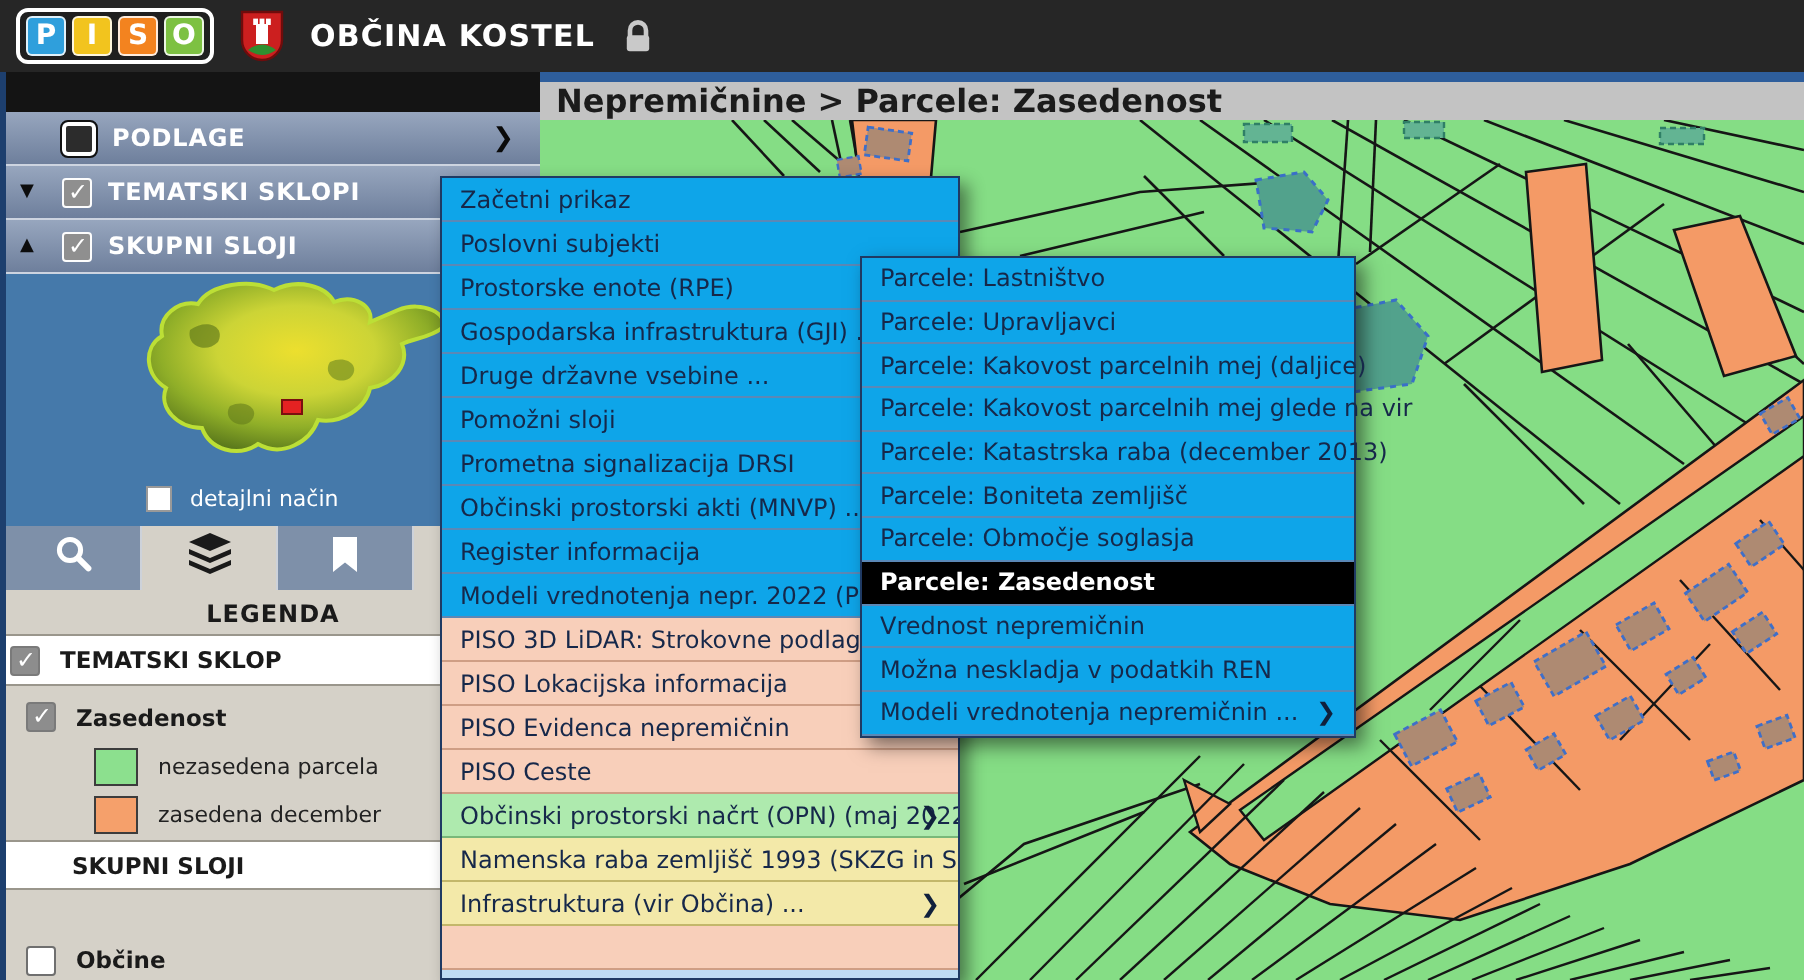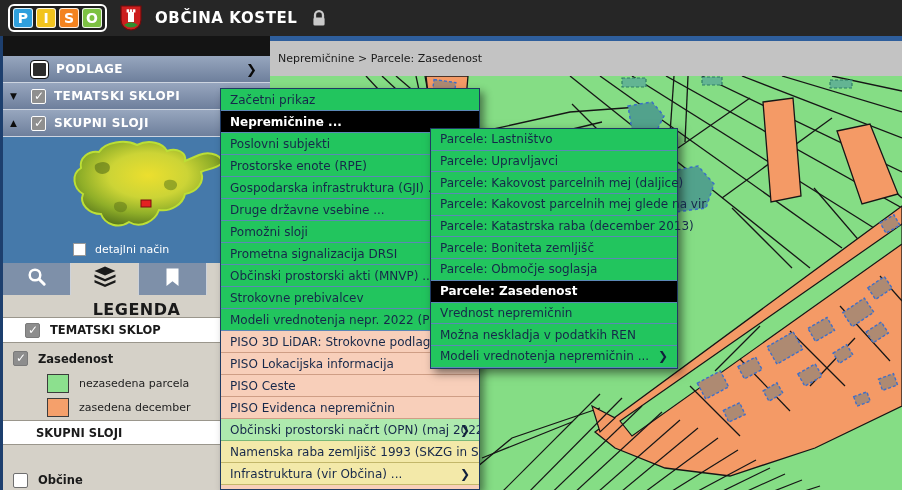--- a/index.html
+++ b/index.html
@@ -39,49 +39,49 @@
   .detail-row { position:absolute; left:70px; bottom:7px; display:flex; align-items:flex-start; gap:9px; }
   .detail-cb { width:13px; height:13px; background:#fff; border:1px solid #999; }
   .detail-label { color:#fff; font-size:11px; }
 
   #tabs { height:32px; display:flex; background:#d5d1c8; }
   .tab { width:68px; height:32px; background:#7e90a9; border-right:1px solid #cdd2da;
     display:flex; align-items:center; justify-content:center; color:#fff; }
   .tab.active { background:#d5d1c8; color:#1a1a1a; }
 
   #legend { font-size:11.5px; color:#1a1a1a; }
-  .legend-title { height:23px; text-align:center; font-weight:bold; font-size:16px; padding-top:5px;
+  .legend-title { height:23px; text-align:center; font-weight:bold; font-size:12px; padding-top:5px;
     border-bottom:1px solid #9a968c; letter-spacing:.5px; }
   .sec-row { height:25px; background:#fff; border-bottom:1px solid #9a968c; display:flex; align-items:center;
-    padding-left:22px; gap:10px; font-weight:bold; }
+    padding-left:2px; gap:10px; font-weight:bold; }
   .cb2 { width:15px; height:15px; background:#fff; border:1px solid #6f6f6f; border-radius:2px; position:relative; flex:none; }
   .cb2.checked { background:#8d8d8d; border-color:#7a7a7a; }
   .cb2.checked::after { content:"✓"; position:absolute; left:2px; top:-1px; color:#fff; font-size:12px; font-weight:bold; }
   .group-row { height:25px; display:flex; align-items:center; padding-left:10px; gap:10px; font-weight:bold; margin-top:3px; }
   .sw-row { height:24px; display:flex; align-items:center; padding-left:44px; gap:10px; }
   .sw { width:22px; height:19px; border:1px solid #3c3c3c; flex:none; }
   .sw-label { font-size:11px; color:#222; }
   .band { height:25px; background:#fff; border-top:1px solid #9a968c; border-bottom:1px solid #9a968c;
     display:flex; align-items:center; padding-left:33px; font-weight:bold; margin-top:1px; }
   .layer-item { margin-top:7px; }
   .layer-row { height:22px; display:flex; align-items:center; padding-left:10px; gap:10px; font-weight:bold;margin-top:24px; }
   .line-sw { display:none; margin:7px 0 2px 34px; width:42px; height:4px; }
 
   
   #maparea { position:absolute; left:270px; top:36px; width:632px; height:454px; z-index:1; }
   .navy { height:5px; background:#2e5e9c; }
-  .crumb { height:35px; background:#c3c3c3; display:flex; align-items:center; padding-left:8px;
-    font-size:11px; font-weight:normal; color:#1b1b1b; }
+  .crumb { height:19px; background:#c3c3c3; display:flex; align-items:center; padding-left:8px;
+    font-size:16px; font-weight:bold; color:#1b1b1b; }
   #mapsvg { display:block; }
 
   
   #menu { position:absolute; left:220px; top:88px; width:260px; height:402px; overflow:hidden;
     border:1px solid #1f3a63; z-index:20; box-shadow:4px 4px 8px rgba(0,0,0,.45); background:#bedcf3; }
   .mi { height:22px; display:flex; align-items:center; padding:0 9px; font-size:12px; color:#16284a; position:relative; white-space:nowrap; }
-  .mi.bg-blue   { background:#22c55e; border-bottom:1px solid #5b88b6; }
+  .mi.bg-blue   { background:#0ea5e9; border-bottom:1px solid #5b88b6; }
   .mi.bg-salmon { background:#f8cfba; border-bottom:1px solid #cf9e85; }
   .mi.bg-green  { background:#aeeaae; border-bottom:1px solid #79b879; }
   .mi.bg-yellow { background:#f3e9a9; border-bottom:1px solid #c3b76a; }
   .mi.hl { background:#000; color:#fff; font-weight:bold; }
   .mi.has-arrow::after { content:"❯"; position:absolute; right:9px; font-weight:bold; font-size:12px; color:#10203c; }
 
   #submenu { position:absolute; left:430px; top:128px; width:248px; border:1px solid #1f3a63; z-index:21;
     box-shadow:4px 4px 9px rgba(0,0,0,.5); background:#bedcf3; }
   #submenu .mi { height:21.7px;text-align:center; }
   #submenu .mi.hl.has-arrow::after, #submenu .mi.hl::after { color:#fff; }
@@ -336,47 +336,46 @@
           <path d="M545,430 L595,420"></path>
         <path d="M575,430 L615,424"></path>
       </g>
     </svg>
   </div>
 
   <div id="menu">
 
       <div class="mi bg-blue">Začetni prikaz</div>
 
-      <div class="mi bg-blue hl">Nepremičnine ...</div>
 
       <div class="mi bg-blue">Poslovni subjekti</div>
 
       <div class="mi bg-blue">Prostorske enote (RPE)</div>
 
       <div class="mi bg-blue">Gospodarska infrastruktura (GJI) ...</div>
 
       <div class="mi bg-blue">Druge državne vsebine ...</div>
 
       <div class="mi bg-blue">Pomožni sloji</div>
 
       <div class="mi bg-blue">Prometna signalizacija DRSI</div>
 
       <div class="mi bg-blue">Občinski prostorski akti (MNVP) ...</div>
 
-      <div class="mi bg-blue">Strokovne prebivalcev</div>
+      <div class="mi bg-blue">Register informacija</div>
 
       <div class="mi bg-blue">Modeli vrednotenja nepr. 2022 (PREDLOG)</div>
 
       <div class="mi bg-salmon">PISO 3D LiDAR: Strokovne podlage ...</div>
 
       <div class="mi bg-salmon">PISO Lokacijska informacija</div>
 
+      <div class="mi bg-salmon">PISO Evidenca nepremičnin</div>
+
       <div class="mi bg-salmon">PISO Ceste</div>
-
-      <div class="mi bg-salmon">PISO Evidenca nepremičnin</div>
 
       <div class="mi bg-green has-arrow">Občinski prostorski načrt (OPN) (maj 2022) ...</div>
 
       <div class="mi bg-yellow">Namenska raba zemljišč 1993 (SKZG in SDG)</div>
 
       <div class="mi bg-yellow has-arrow">Infrastruktura (vir Občina) ...</div>
 
       <div class="mi bg-salmon"></div>
     </div>
 

